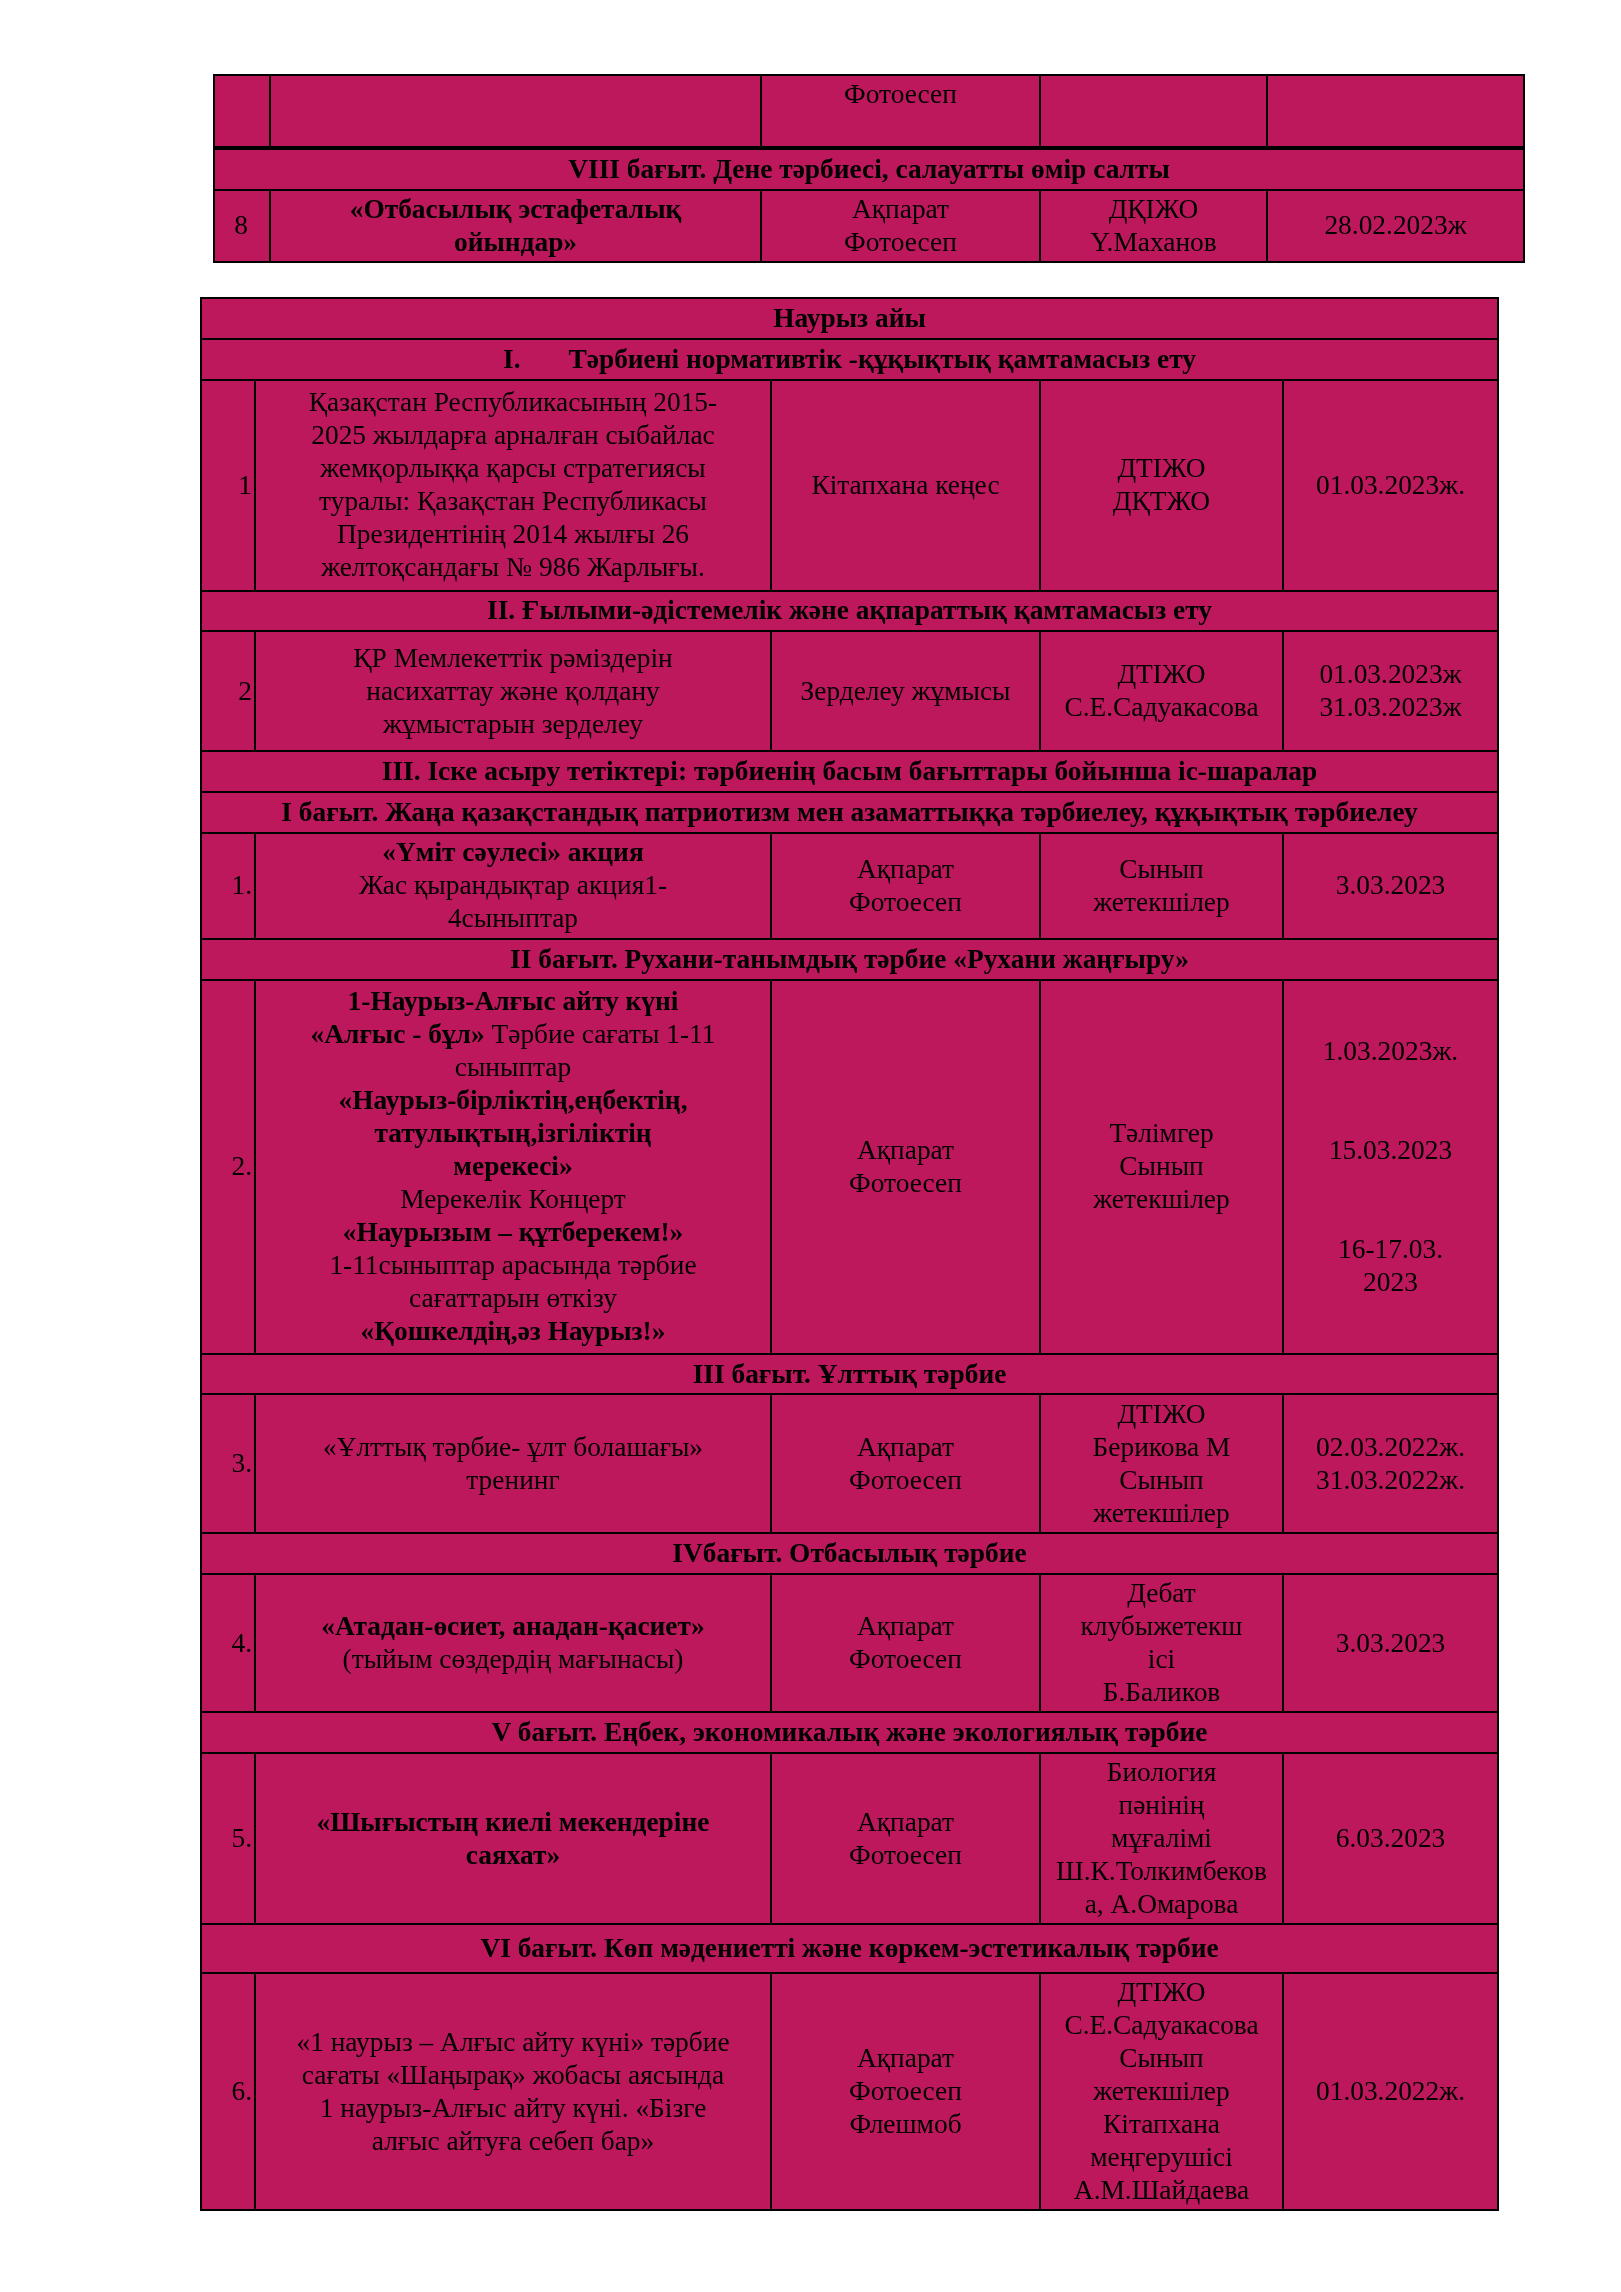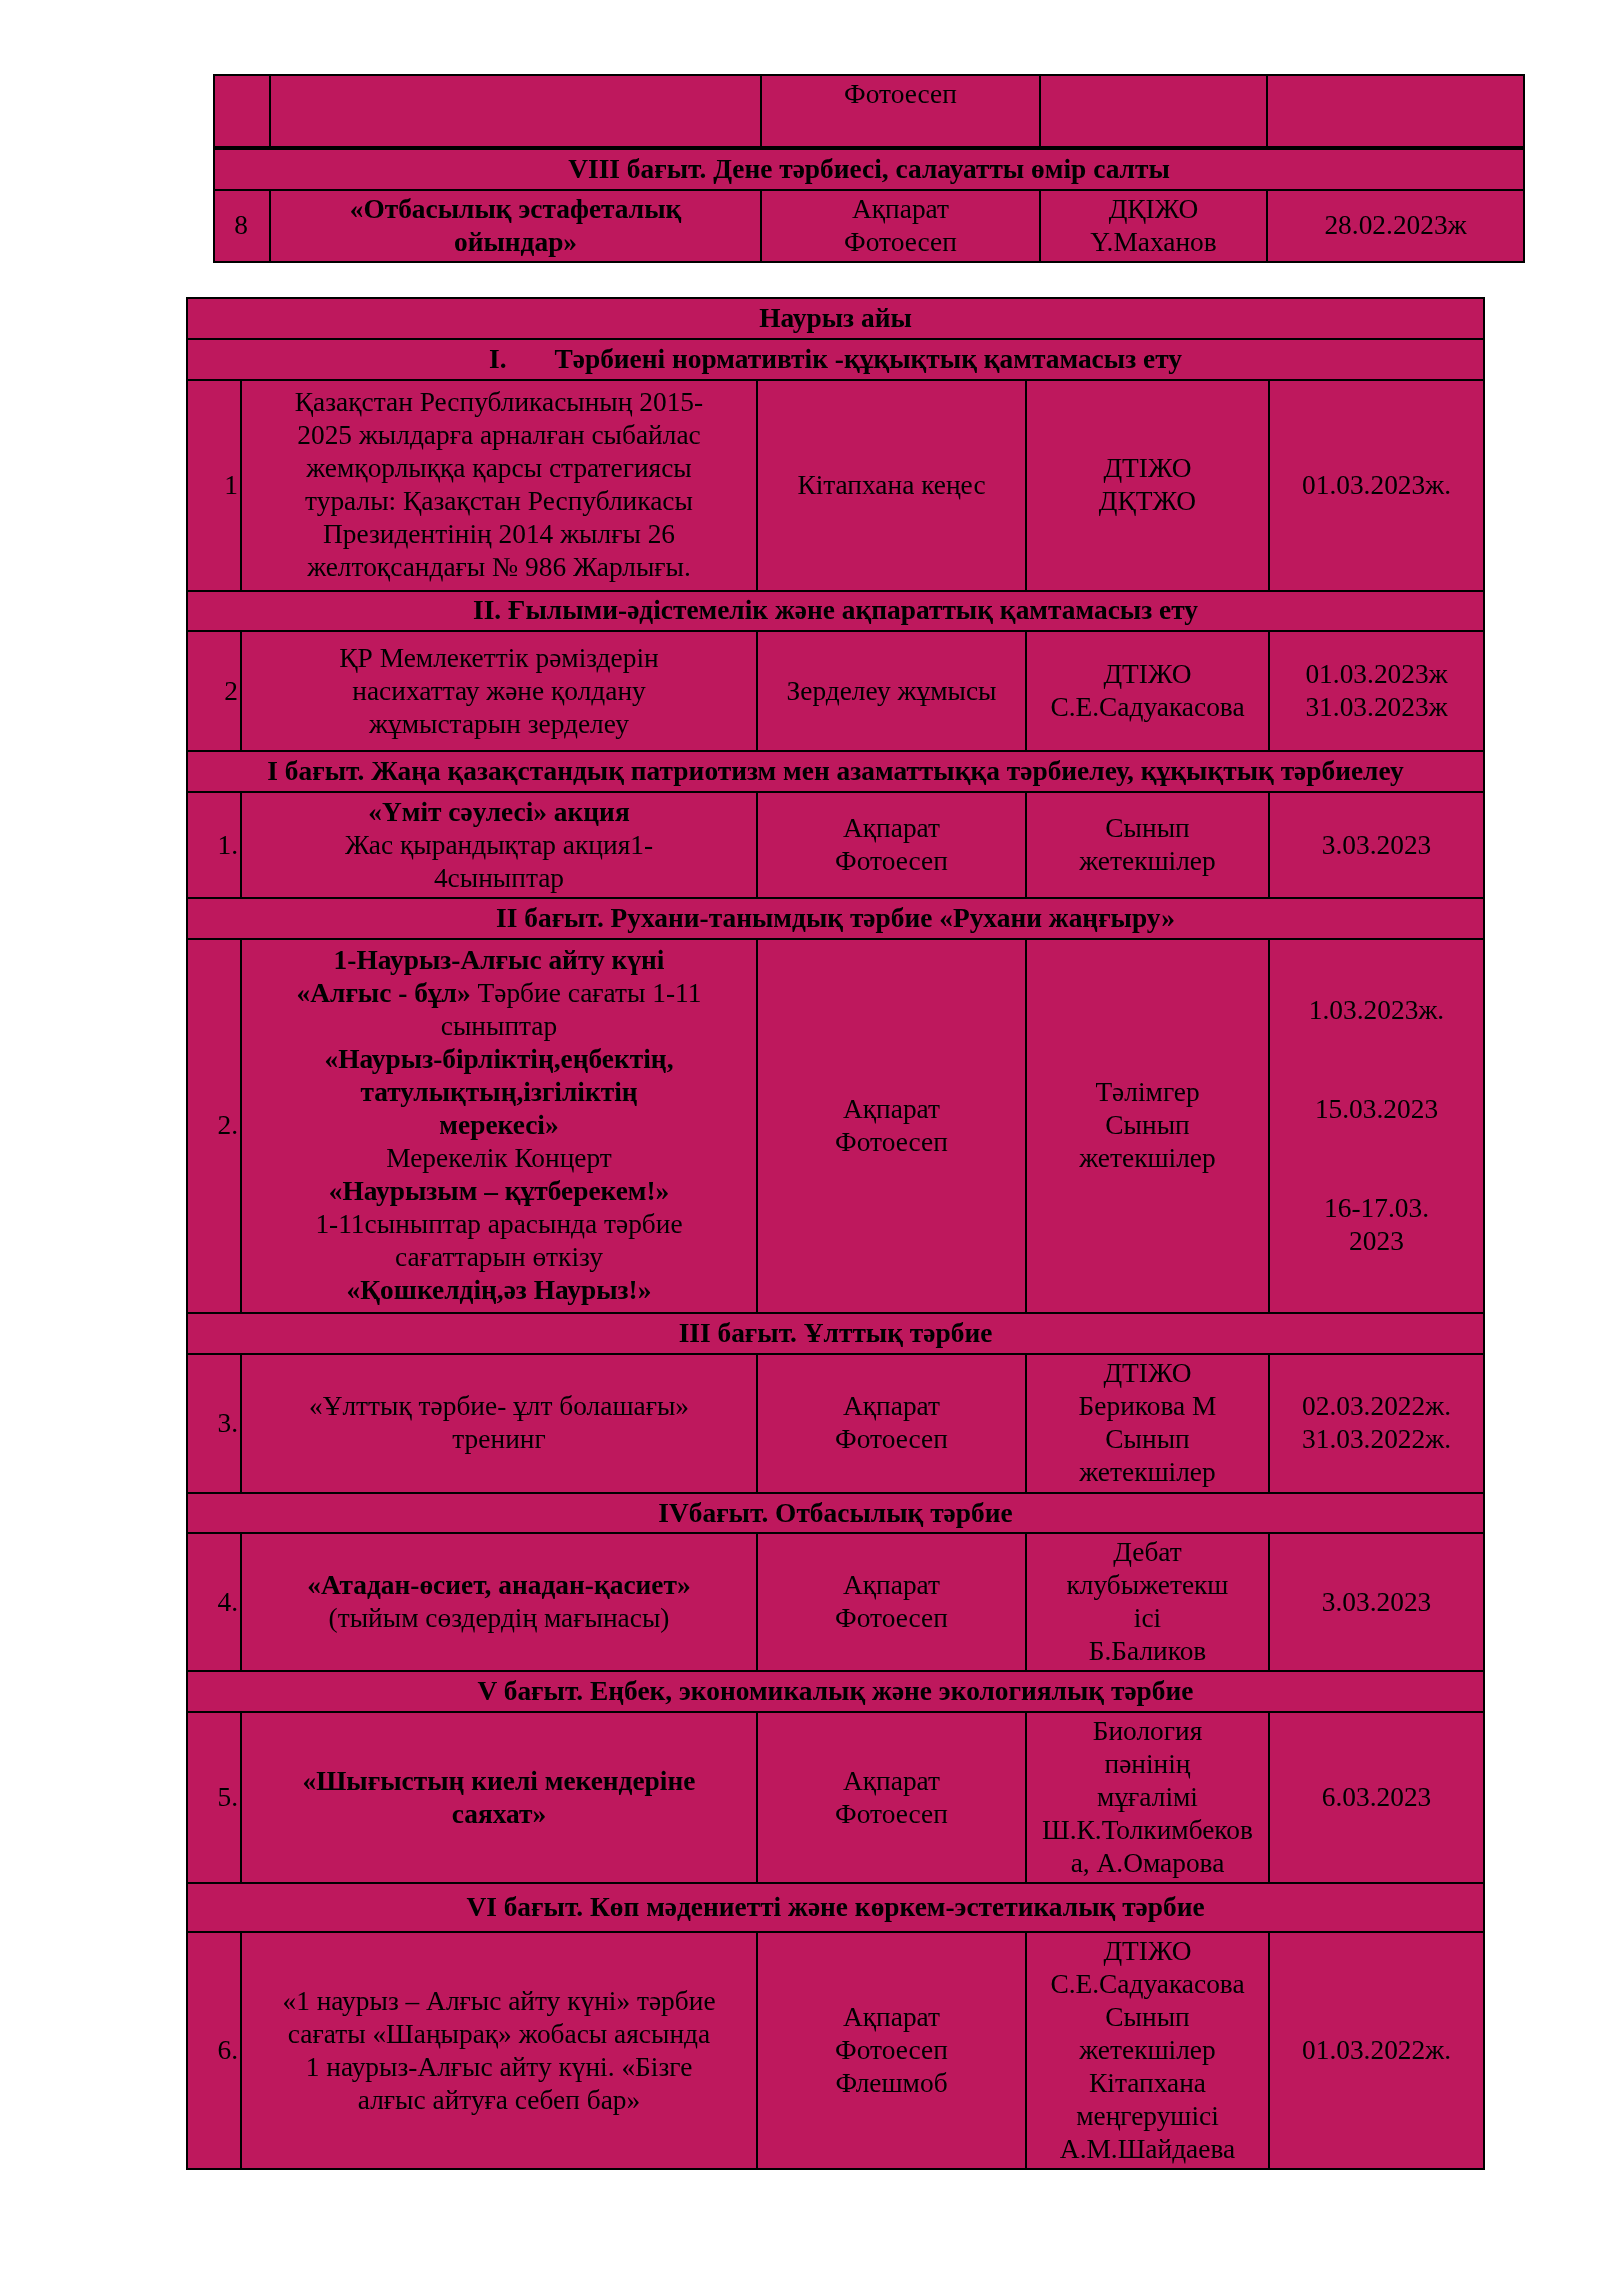--- a/index.html
+++ b/index.html
@@ -27,21 +27,21 @@
     font-size: 27.4px;
     line-height: 33px;
     text-align: center;
     vertical-align: middle;
     white-space: pre-line;
     padding: 2px 7.8px;
     overflow: hidden;
     word-wrap: break-word;
   }
   #top-table { left: 213px; top: 74px; width: 1310px; }
-  #main-table { left: 186px; top: 297px; width: 1296px; }
+  #main-table { left: 200px; top: 297px; width: 1296px; }
 
   .band td {
     font-weight: bold;
     padding: 2.9px 7.8px;
   }
   .no-cell {
     text-align: right !important;
     padding: 2px 2px 2px 0 !important;
   }
   .center-no { text-align: center !important; }
@@ -126,20 +126,23 @@
     <td>ҚР Мемлекеттік рәміздерін
 насихаттау және қолдану
 жұмыстарын зерделеу</td>
     <td>Зерделеу жұмысы</td>
     <td>ДТІЖО
 С.Е.Садуакасова</td>
     <td>01.03.2023ж
 31.03.2023ж</td>
   </tr>
 
+  <tr class="band" style="height:35px">
+    <td colspan="5">ІІІ. Іске асыру тетіктері: тәрбиенің басым бағыттары бойынша іс-шаралар</td>
+  </tr>
 
   <tr class="band" style="height:35px">
     <td colspan="5">І бағыт. Жаңа қазақстандық патриотизм мен азаматтыққа тәрбиелеу, құқықтық тәрбиелеу</td>
   </tr>
 
   <tr style="height:106px">
     <td class="no-cell">1.</td>
     <td><span class="bold">«Үміт сәулесі» акция
 </span><span>Жас қырандықтар акция1-
 4сыныптар</span></td>

